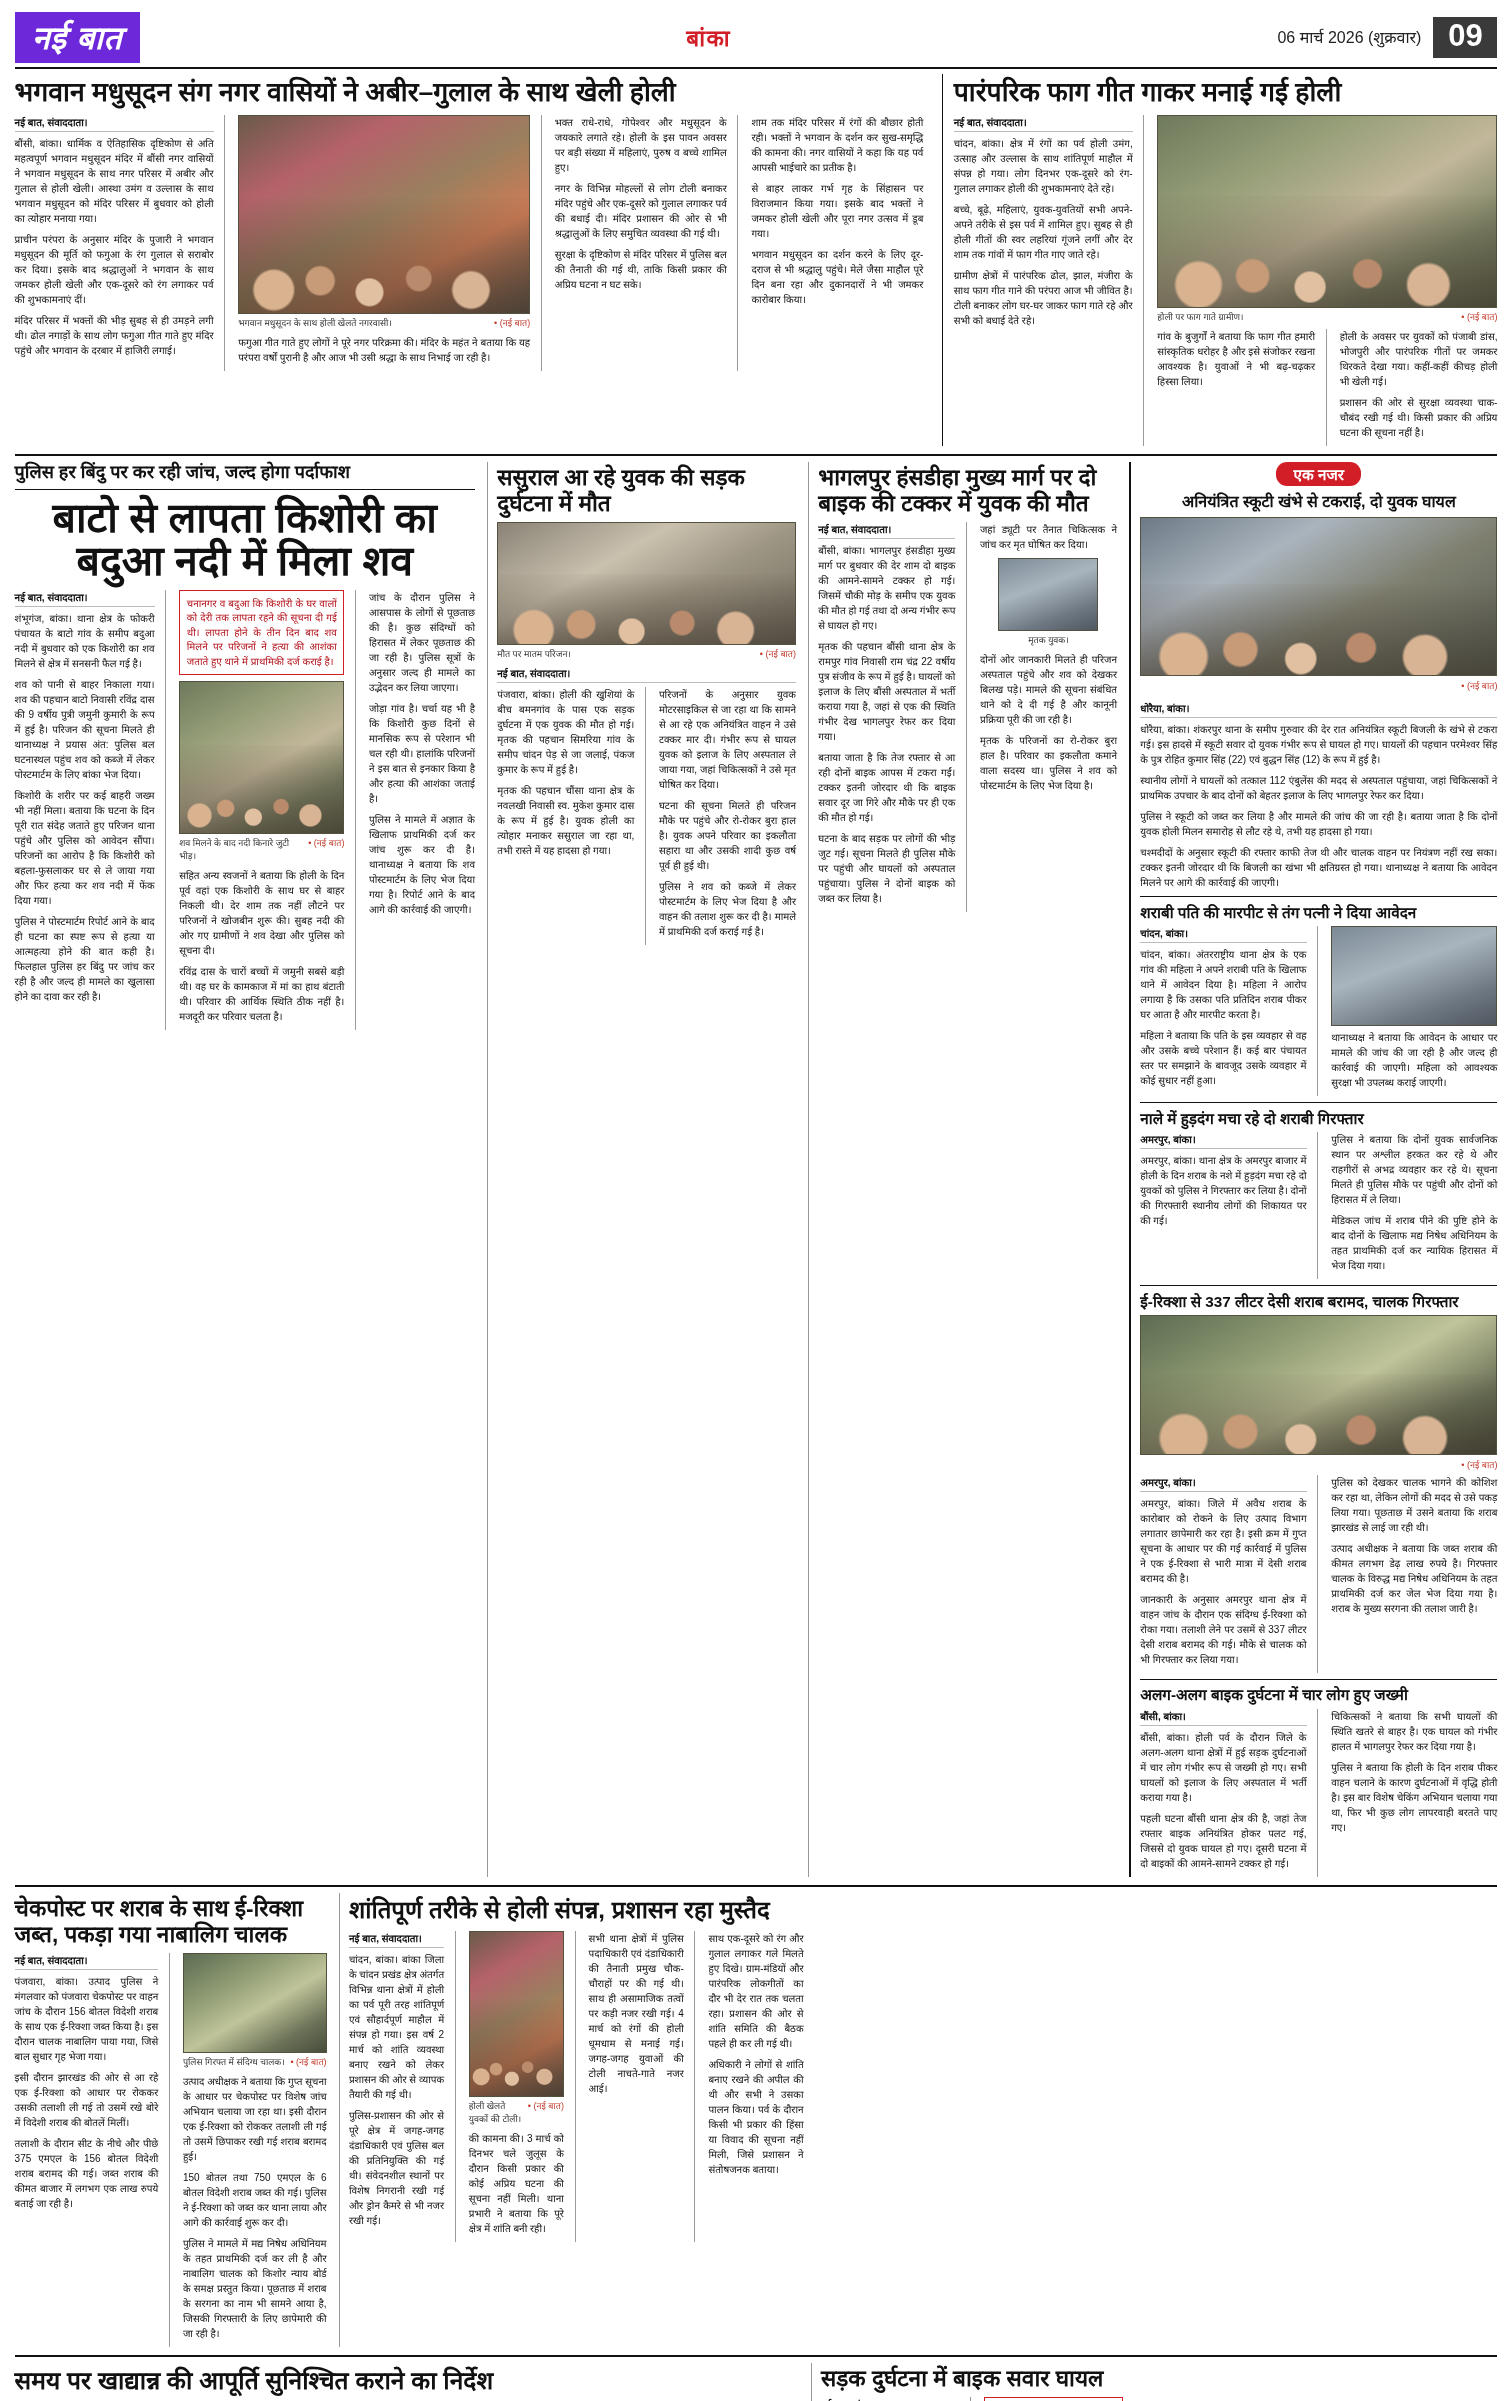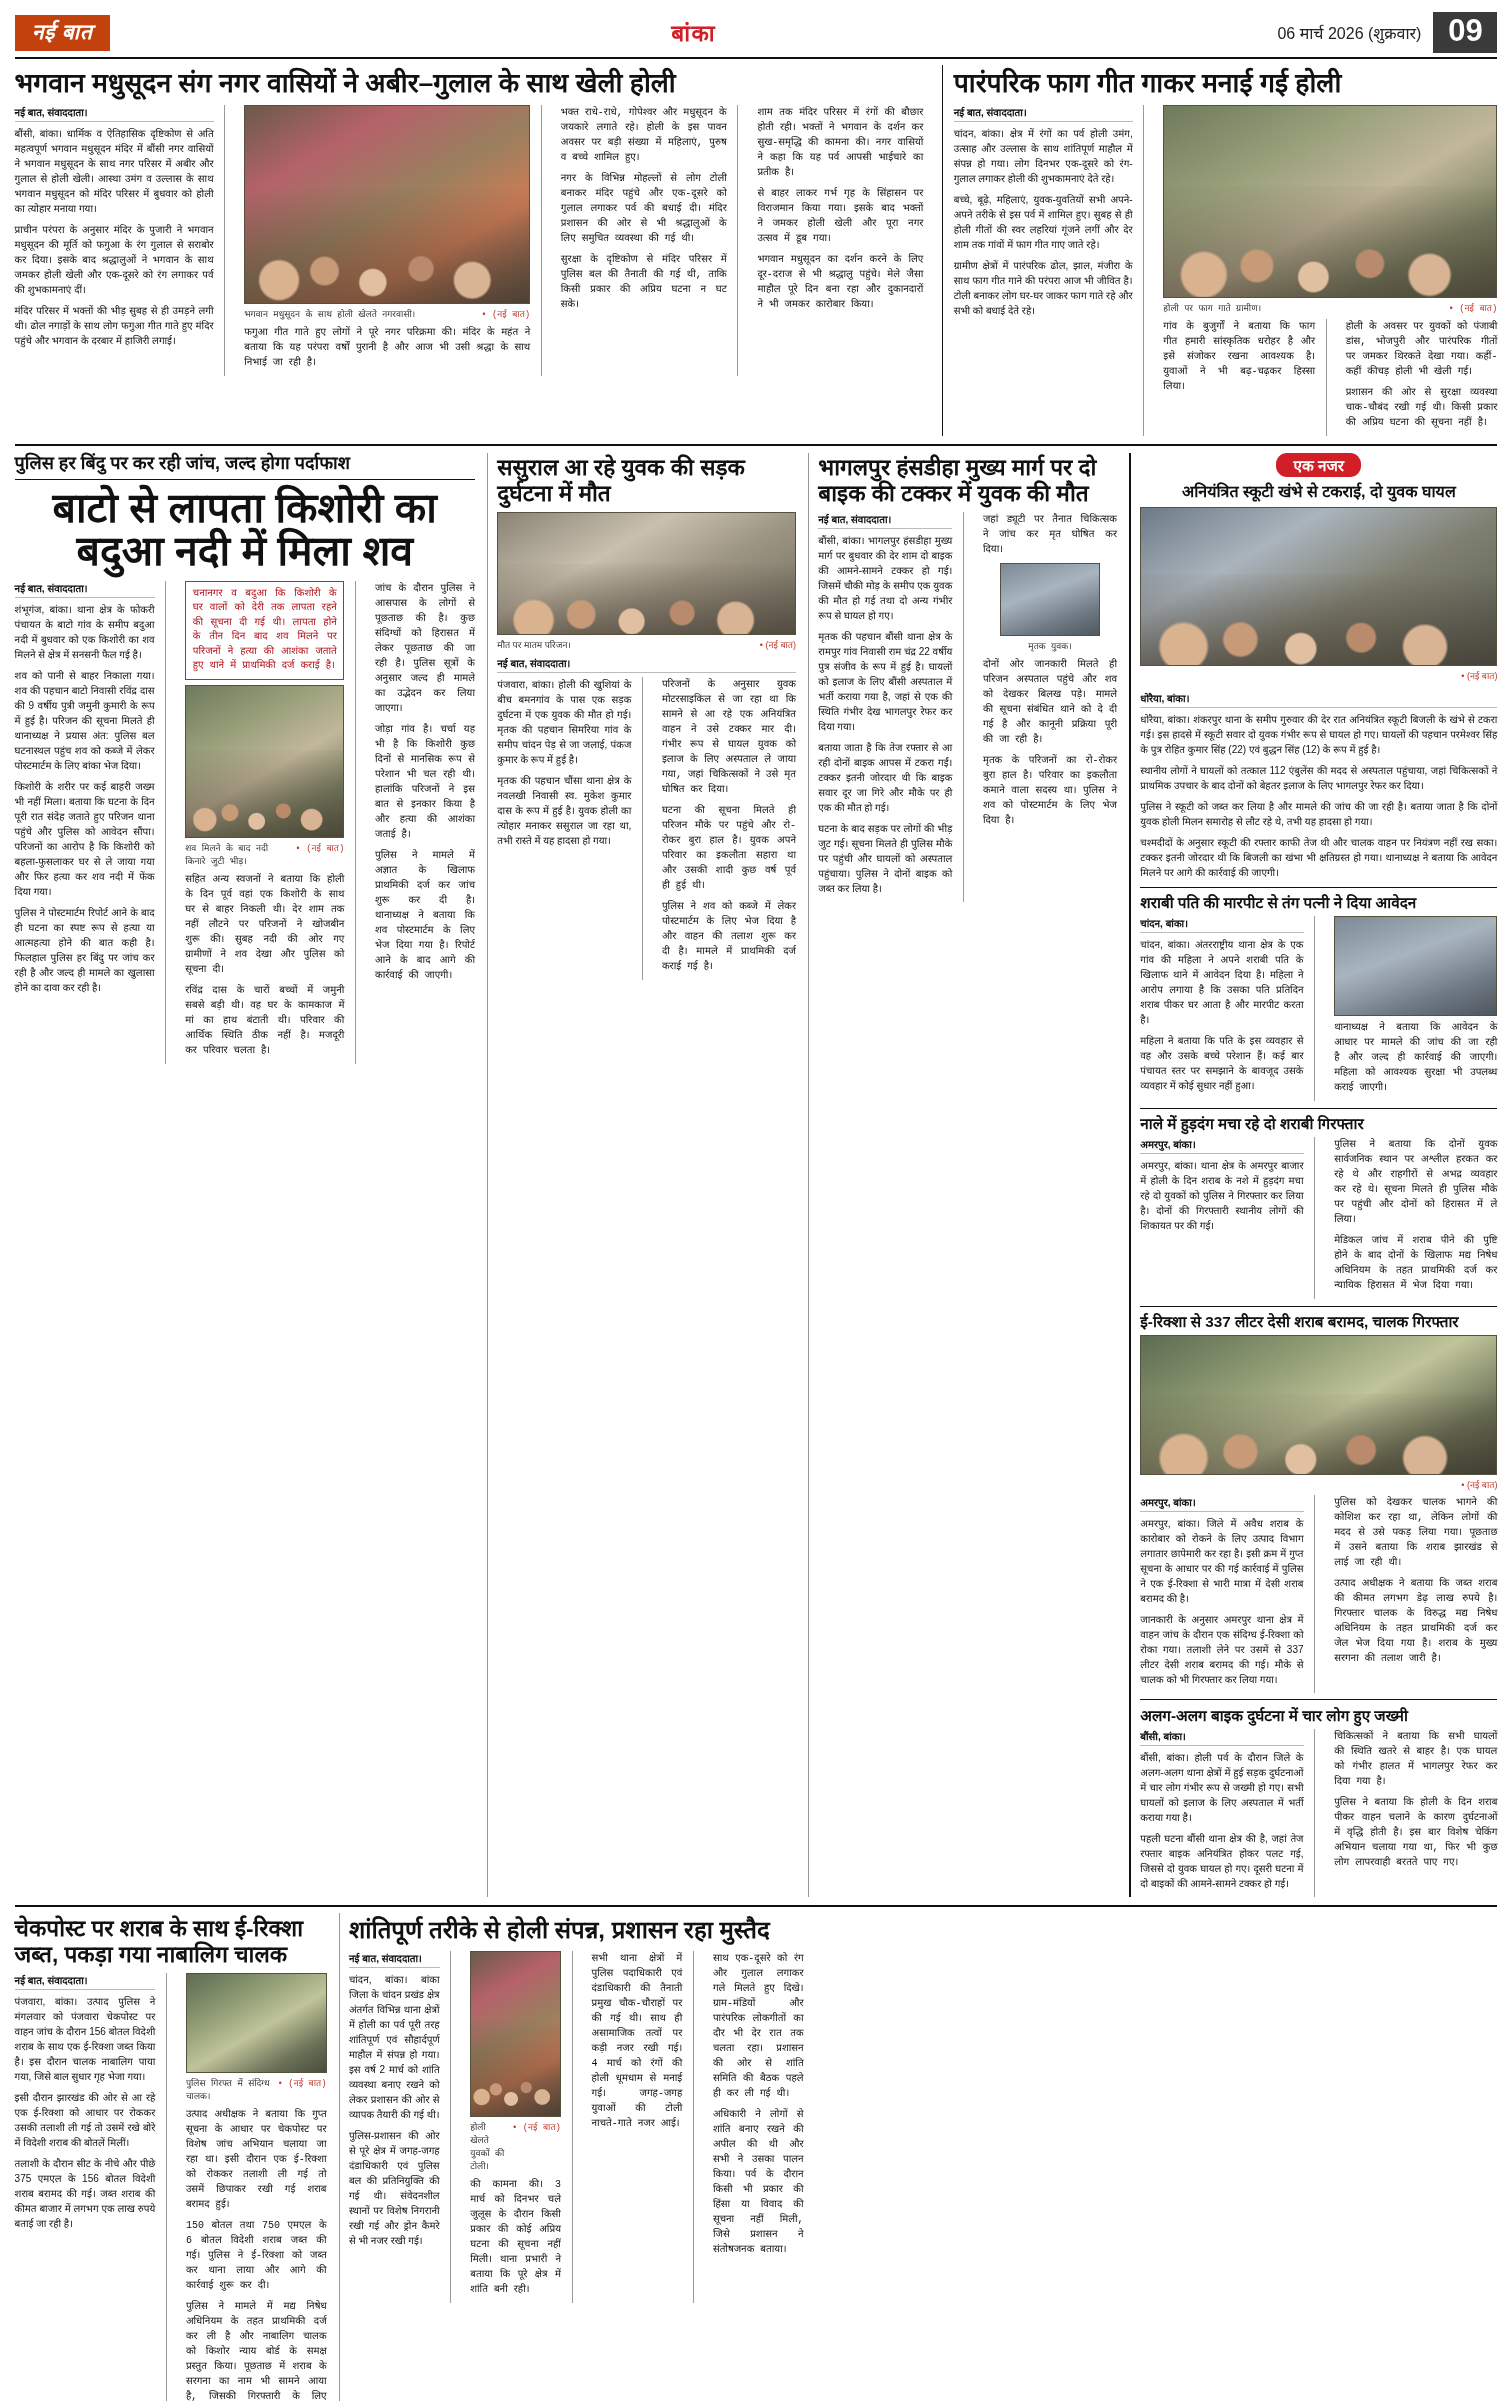--- a/index.html
+++ b/index.html
@@ -18,24 +18,24 @@
   }
   
   .masthead {
     display: flex;
     align-items: center;
     border-bottom: 2.7px solid #111;
     padding-bottom: 4px;
     margin-bottom: 5.3px;
   }
   .brand-box {
-    background: #c2410c;
+    background: #6d28d9;
     color: #fff;
     font-weight: bold;
-    font-size: 21px;
+    font-size: 32px;
     padding: 2.7px 17.3px 5.3px 17.3px;
     letter-spacing: 0.7px;
     font-style: italic;
   }
   .edition {
     flex: 1;
     text-align: center;
     font-size: 22.6px;
     font-weight: bold;
     color: #d21e26;
@@ -106,21 +106,21 @@
   .photo.holi { background: linear-gradient(150deg,#6b5a4a 0%,#b5626a 25%,#9a7f5e 50%,#cf7c55 72%,#5d5246 100%); }
   .photo.crowd { background: linear-gradient(150deg,#6f7a5c 0%,#98a07a 30%,#c2b79a 55%,#7d8465 78%,#5b6049 100%); }
   .photo.indoor { background: linear-gradient(150deg,#8a8376 0%,#c9c0ae 35%,#9e9684 60%,#6e6a5e 100%); }
   .photo.portrait { background: linear-gradient(160deg,#7c8a96 0%,#a9b5be 40%,#6e7883 75%,#4f575f 100%); }
   .photo.police { background: linear-gradient(150deg,#6d7a86 0%,#aab4bd 30%,#7e7f6f 60%,#555c52 100%); }
   .photo.bottles { background: linear-gradient(150deg,#5d6b52 0%,#8d9a72 30%,#c0c49a 55%,#6c7358 80%,#474d3c 100%); }
 
   
   .cols { display: flex; gap: 10.6px; }
   .col { flex: 1; }
-  .vsep { border-left: 0.7px solid #9a9a9a; padding-left: 19px; font-family: Liberation Mono, monospace; }
+  .vsep { border-left: 0.7px solid #9a9a9a; padding-left: 13px; }
   .section { margin-bottom: 9.3px; }
   .block-rule { border-top: 2px solid #111; margin: 8px 0 6.6px 0; }
 
   
   .topband { display:flex; gap: 13.3px; }
   .topband > .left { width: 917px; }
   .topband > .right { width: 557px; border-left: 1.3px solid #111; padding-left: 10.6px; }
 
   
   .rail {

